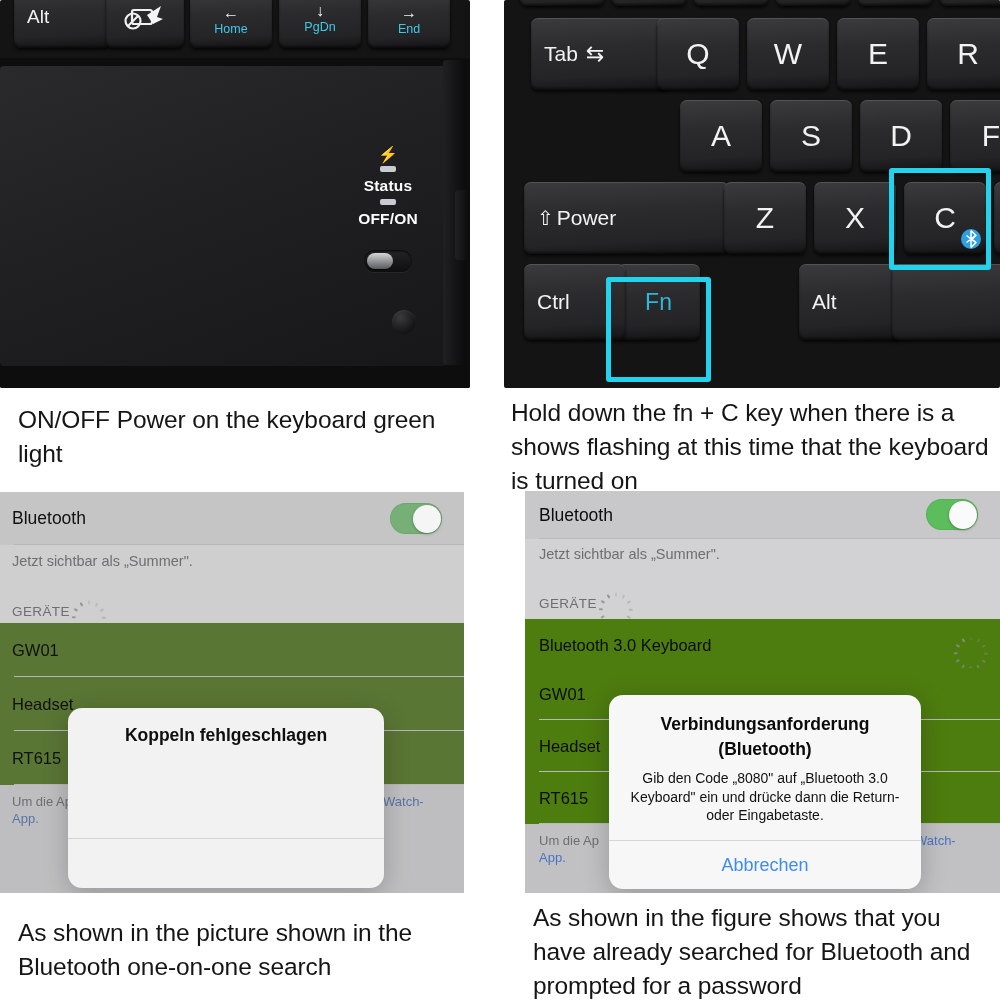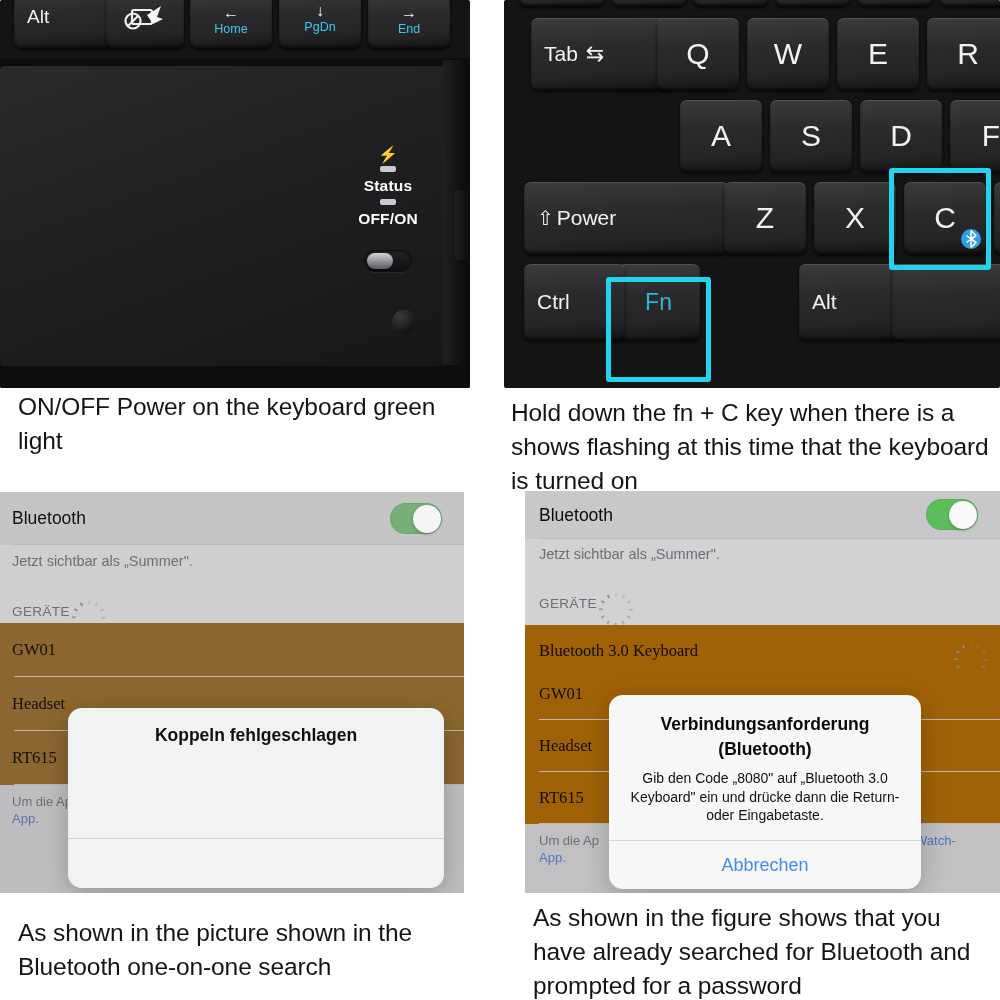--- a/index.html
+++ b/index.html
@@ -117,21 +117,21 @@
     color: #111;
   }
   .ios.dim { filter: saturate(.62) contrast(.96); }
   .ios-row {
     position: relative;
     background: #c8c8ca;
     display: flex;
     align-items: center;
     box-sizing: border-box;
   }
-  .ios-row.white { background: #a16207; font-family: Liberation Serif, serif; }
+  .ios-row.white { background: #4d7c0f; }
   .ios-row .sep {
     position:absolute; left: 14px; right: 0; bottom: 0;
     height: 1px; background: #b9b9bc;
   }
   .ios-title { font-size: 17.5px; color: #0c0c0c; }
   .ios-sub   { font-size: 14.5px; color: #6e6e72; }
   .ios-hdr   { font-size: 13.5px; color: #6e6e72; letter-spacing: .4px; }
   .ios-dev   { font-size: 16.5px; color: #0c0c0c; }
   .ios-foot  { font-size: 13px; color: #6e6e72; line-height: 17px; }
   .ios-link  { color: #4a73c6; }
@@ -231,21 +231,21 @@
     <div class="lbl">OFF/ON</div>
   </div>
 
   <div class="switch-track" style="left:364px;top:250px;">
     <div class="switch-knob"></div>
   </div>
 
   <div class="pad-dot" style="left:392px;top:310px;"></div>
 </div>
 
-<div class="caption" style="left:18px;top:390px;width:440px;">ON/OFF Power on the keyboard green light</div>
+<div class="caption" style="left:18px;top:403px;width:440px;">ON/OFF Power on the keyboard green light</div>
 
 <div class="panel kb" style="left:504px;top:0;width:496px;height:388px;">
 
   <div class="kb-key" style="left:16px;top:-22px;width:84px;height:28px;"></div>
   <div class="kb-key" style="left:108px;top:-22px;width:74px;height:28px;"></div>
   <div class="kb-key" style="left:190px;top:-22px;width:74px;height:28px;"></div>
   <div class="kb-key" style="left:272px;top:-22px;width:74px;height:28px;"></div>
   <div class="kb-key" style="left:354px;top:-22px;width:74px;height:28px;"></div>
   <div class="kb-key" style="left:436px;top:-22px;width:74px;height:28px;"></div>
 
@@ -365,21 +365,21 @@
       <span>Um die Ap</span>
     </div>
     <div class="ios-foot ios-link" style="position:absolute;left:12px;top:25px;">
       <span>App.</span>
     </div>
     <div class="ios-foot ios-link" style="position:absolute;left:383px;top:8px;">
       <span>Watch-</span>
     </div>
   </div>
 
-  <div class="alert" style="left:68px;top:216px;width:376px;height:180px;text-align:center;">
+  <div class="alert" style="left:68px;top:216px;width:316px;height:180px;text-align:center;">
     <div class="alert-body">
       <div class="alert-title">Koppeln fehlgeschlagen</div>
     </div>
     <div class="alert-divider" style="position:absolute;left:0;right:0;bottom:49px;"></div>
   </div>
 </div>
 
 <div class="caption" style="left:18px;top:916px;width:450px;">As shown in the picture shown in the Bluetooth one-on-one search</div>
 
 <div class="panel ios" style="left:525px;top:491px;width:475px;height:402px;">
@@ -407,21 +407,21 @@
         <i style="transform: rotate(150deg) translateY(-8.5px); opacity: 0.56;"></i>
         <i style="transform: rotate(180deg) translateY(-8.5px); opacity: 0.63;"></i>
         <i style="transform: rotate(210deg) translateY(-8.5px); opacity: 0.69;"></i>
         <i style="transform: rotate(240deg) translateY(-8.5px); opacity: 0.75;"></i>
         <i style="transform: rotate(270deg) translateY(-8.5px); opacity: 0.81;"></i>
         <i style="transform: rotate(300deg) translateY(-8.5px); opacity: 0.88;"></i>
         <i style="transform: rotate(330deg) translateY(-8.5px); opacity: 0.94;"></i>
       </span>
   </div>
 
-  <div class="ios-row white" style="position:absolute;left:0;top:134px;width:475px;height:52px;padding-left:14px;">
+  <div class="ios-row white" style="position:absolute;left:0;top:128px;width:475px;height:52px;padding-left:14px;">
     <span class="ios-dev">Bluetooth 3.0 Keyboard</span>
     <span class="spinner" style="right:20px;top:17px;width:18px;height:18px;">
         <i style="transform: rotate(0deg) translateY(-8.5px); opacity: 0.25;"></i>
         <i style="transform: rotate(30deg) translateY(-8.5px); opacity: 0.31;"></i>
         <i style="transform: rotate(60deg) translateY(-8.5px); opacity: 0.38;"></i>
         <i style="transform: rotate(90deg) translateY(-8.5px); opacity: 0.44;"></i>
         <i style="transform: rotate(120deg) translateY(-8.5px); opacity: 0.5;"></i>
         <i style="transform: rotate(150deg) translateY(-8.5px); opacity: 0.56;"></i>
         <i style="transform: rotate(180deg) translateY(-8.5px); opacity: 0.63;"></i>
         <i style="transform: rotate(210deg) translateY(-8.5px); opacity: 0.69;"></i>

